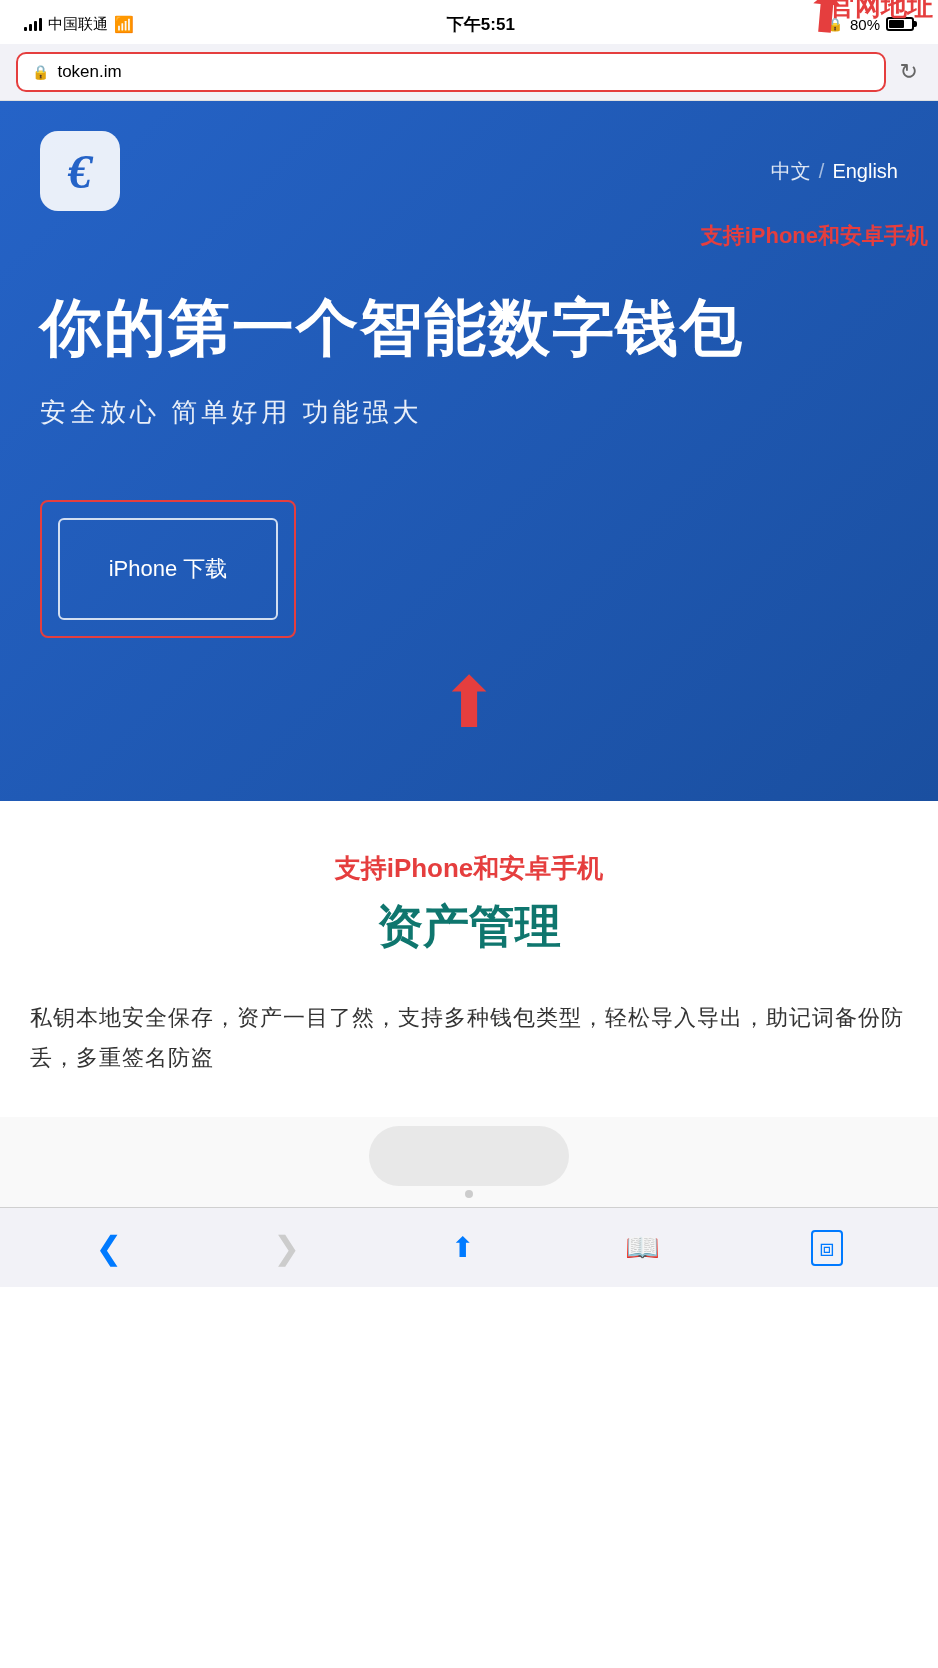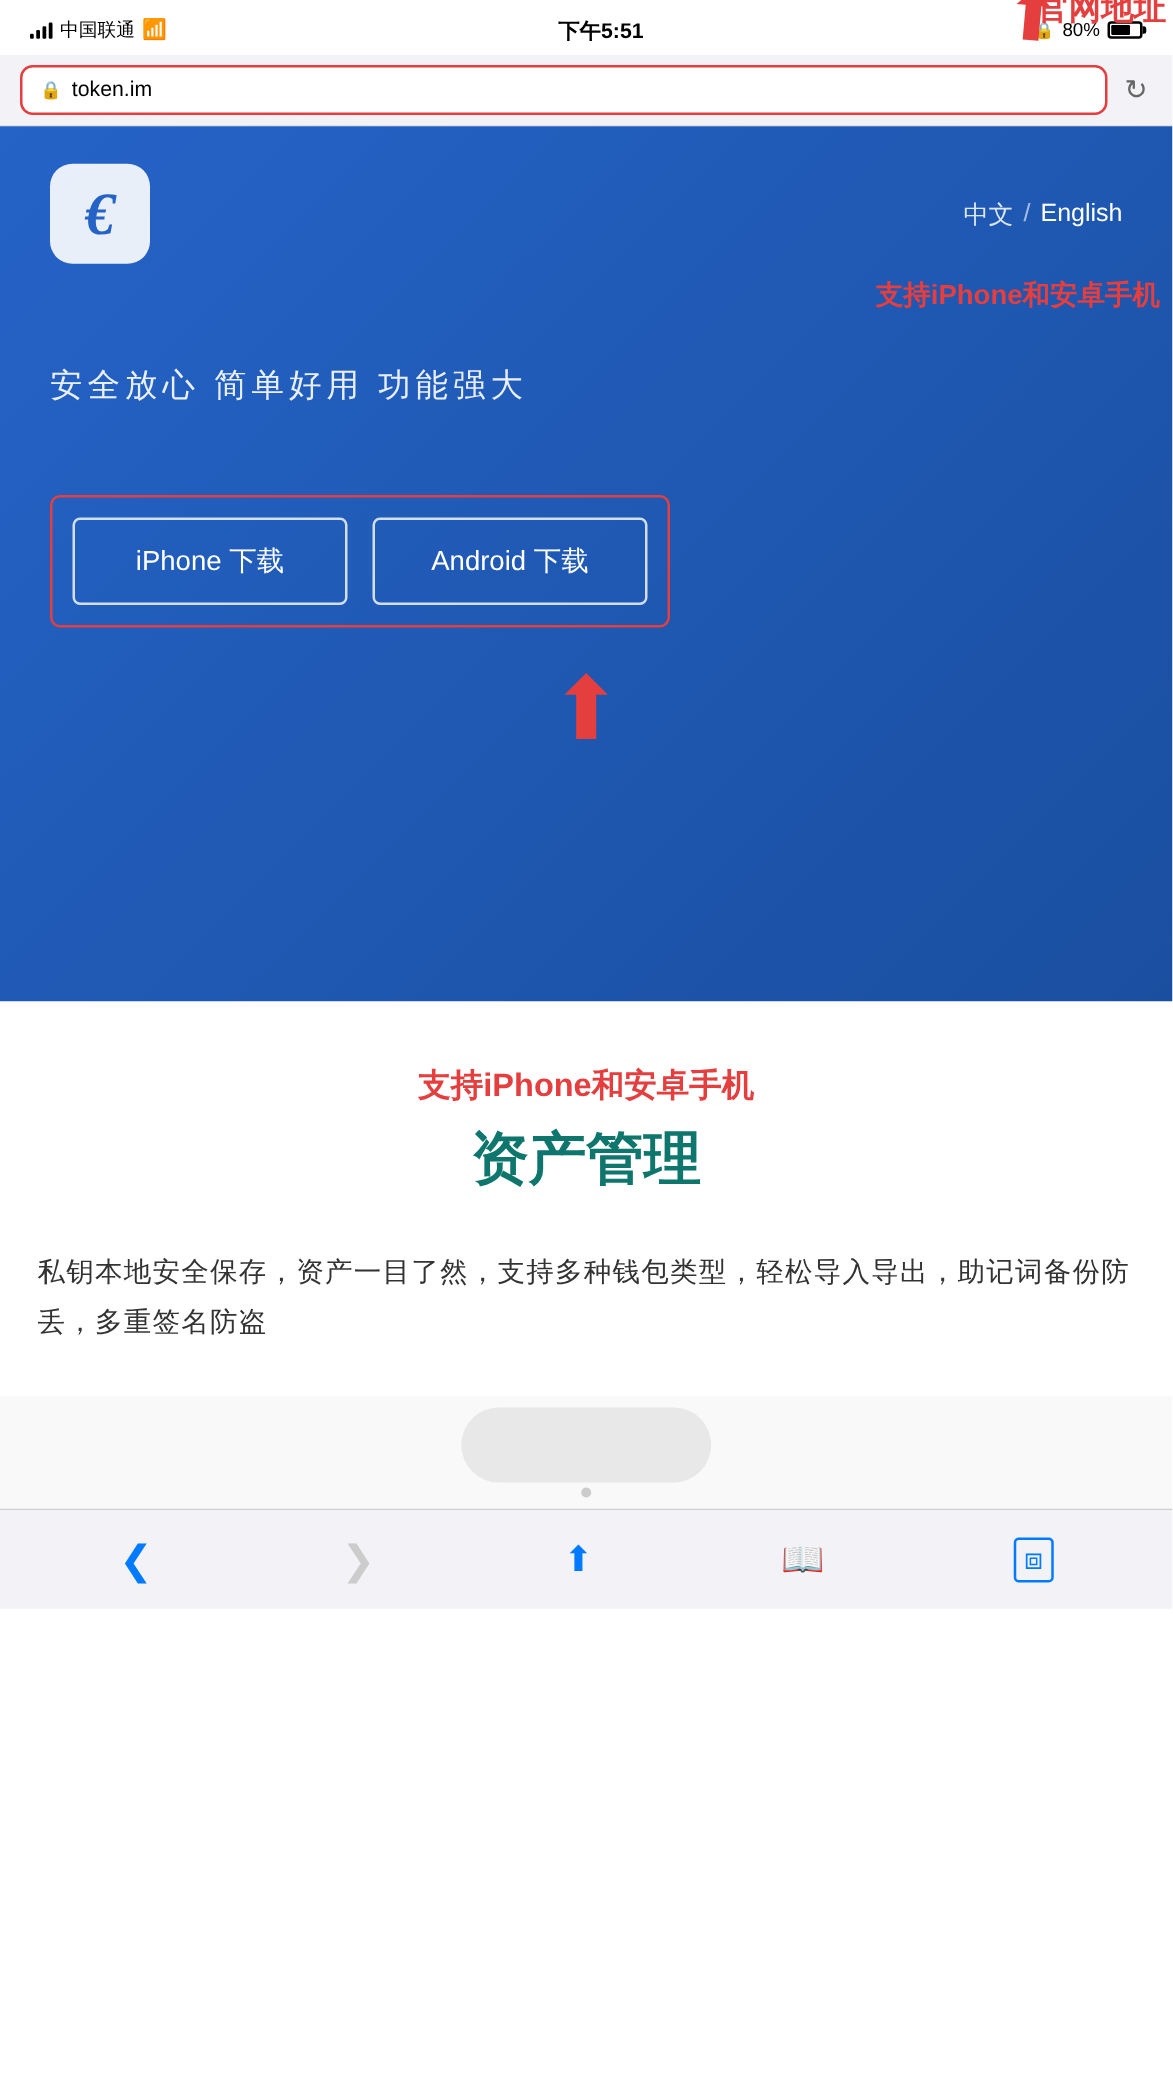--- a/index.html
+++ b/index.html
@@ -190,21 +190,21 @@
       border: 2px solid #e53e3e;
       padding: 16px;
       border-radius: 8px;
       width: fit-content;
     }
     .download-btn {
       border: 2px solid rgba(255,255,255,0.8);
       background: transparent;
       color: #fff;
       font-size: 22px;
-      padding: 18px 40px;
+      padding: 34px 40px;
       border-radius: 6px;
       cursor: pointer;
       min-width: 220px;
       text-align: center;
     }
 
     
     .arrow-up-container {
       display: flex;
       justify-content: center;
@@ -347,25 +347,25 @@
       <span class="lang-cn">中文</span>
       <span class="lang-divider">/</span>
       <span class="lang-en">English</span>
     </div>
   </div>
 
   <div class="hero-annotation">
     <span>支持iPhone和安卓手机</span>
   </div>
 
+  <div class="hero-title">你的第一个智能数字钱包</div>
   <div class="hero-subtitle">安全放心  简单好用  功能强大</div>
 
   <div class="download-buttons">
     <button class="download-btn">iPhone 下载</button>
-    <button class="download-btn">Android 下载</button>
   </div>
 
   <div class="arrow-up-container">
     <div style="color: #e53e3e; font-size: 70px; line-height: 1; margin-top: 10px;">⬆</div>
   </div>
 </div>
 
 <div class="content-section">
   <div class="content-annotation">支持iPhone和安卓手机</div>
   <div class="content-title">资产管理</div>

